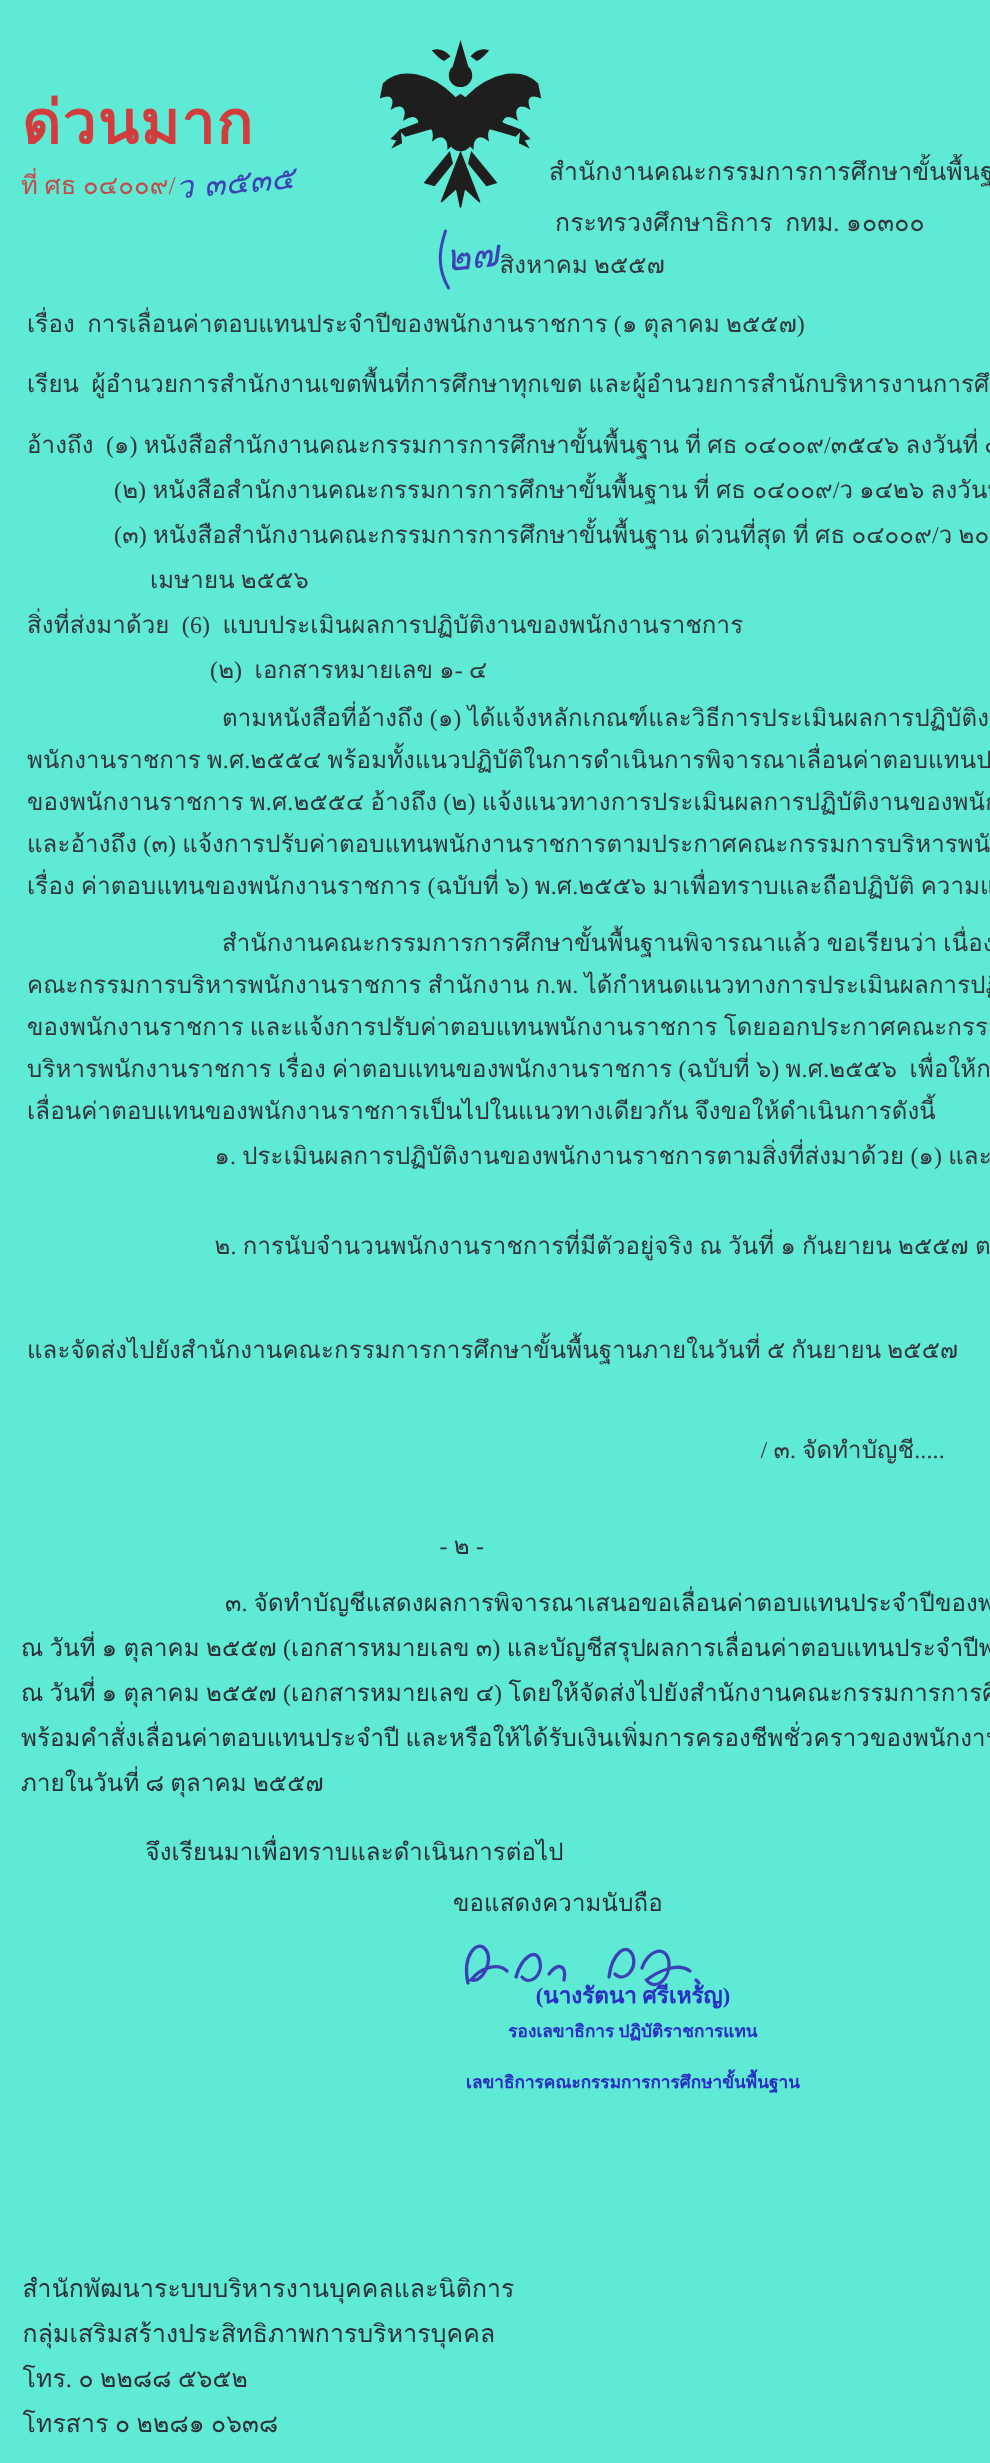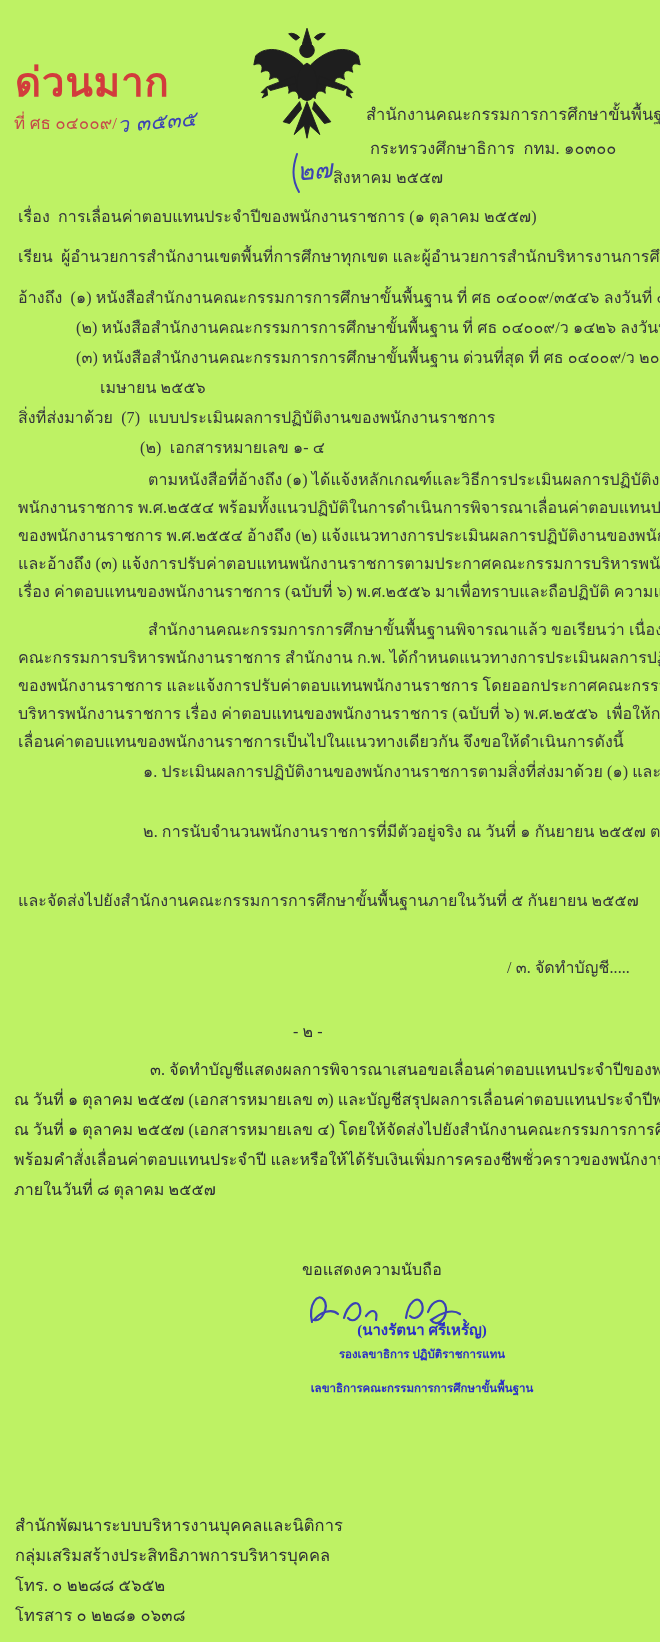--- a/index.html
+++ b/index.html
@@ -1,19 +1,19 @@
 <!DOCTYPE html>
 <html><head>
 <meta charset="utf-8">
 <style>
   html,body{margin:0;padding:0;background:#ffffff;}
   .page{
     position:relative;
     width:660px;height:1642px;
-    background:#bef264;
+    background:#5eead4;
     overflow:hidden;
     font-family:"Liberation Serif", serif;
     color:#35353c;
   }
   .ln{
     position:absolute;
     white-space:pre;
     font-size:16px;
     line-height:1.2;
     color:#35353c;
@@ -79,21 +79,21 @@
   </div>
   <div class="ln hand" style="left:297px;top:156px;font-size:25px;transform:rotate(-6deg);">๒๗</div>
   <div class="ln" style="left:333px;top:168px;">สิงหาคม ๒๕๕๗</div>
 
   <div class="ln" style="left:18px;top:207px;">เรื่อง  การเลื่อนค่าตอบแทนประจำปีของพนักงานราชการ (๑ ตุลาคม ๒๕๕๗)</div>
   <div class="ln" style="left:18px;top:247px;">เรียน  ผู้อำนวยการสำนักงานเขตพื้นที่การศึกษาทุกเขต และผู้อำนวยการสำนักบริหารงานการศึกษาพิเศษ</div>
   <div class="ln" style="left:18px;top:288px;">อ้างถึง  (๑) หนังสือสำนักงานคณะกรรมการการศึกษาขั้นพื้นฐาน ที่ ศธ ๐๔๐๐๙/๓๕๔๖ ลงวันที่ ๘ สิงหาคม ๒๕๕๔</div>
   <div class="ln" style="left:76px;top:318px;">(๒) หนังสือสำนักงานคณะกรรมการการศึกษาขั้นพื้นฐาน ที่ ศธ ๐๔๐๐๙/ว ๑๔๒๖ ลงวันที่ ๒๖ มีนาคม ๒๕๕๕</div>
   <div class="ln" style="left:76px;top:348px;">(๓) หนังสือสำนักงานคณะกรรมการการศึกษาขั้นพื้นฐาน ด่วนที่สุด ที่ ศธ ๐๔๐๐๙/ว ๒๐๙๒ ลงวันที่ ๒๕</div>
   <div class="ln" style="left:100px;top:378px;">เมษายน ๒๕๕๖</div>
-  <div class="ln" style="left:18px;top:408px;">สิ่งที่ส่งมาด้วย  (7)  แบบประเมินผลการปฏิบัติงานของพนักงานราชการ</div>
+  <div class="ln" style="left:18px;top:408px;">สิ่งที่ส่งมาด้วย  (6)  แบบประเมินผลการปฏิบัติงานของพนักงานราชการ</div>
   <div class="ln" style="left:140px;top:438px;">(๒)  เอกสารหมายเลข ๑- ๔</div>
 
   <div class="ln" style="left:148px;top:470px;">ตามหนังสือที่อ้างถึง (๑) ได้แจ้งหลักเกณฑ์และวิธีการประเมินผลการปฏิบัติงานของ</div>
   <div class="ln" style="left:18px;top:498px;">พนักงานราชการ พ.ศ.๒๕๕๔ พร้อมทั้งแนวปฏิบัติในการดำเนินการพิจารณาเลื่อนค่าตอบแทนประจำปี</div>
   <div class="ln" style="left:18px;top:526px;">ของพนักงานราชการ พ.ศ.๒๕๕๔ อ้างถึง (๒) แจ้งแนวทางการประเมินผลการปฏิบัติงานของพนักงานราชการ</div>
   <div class="ln" style="left:18px;top:554px;">และอ้างถึง (๓) แจ้งการปรับค่าตอบแทนพนักงานราชการตามประกาศคณะกรรมการบริหารพนักงานราชการ</div>
   <div class="ln" style="left:18px;top:582px;">เรื่อง ค่าตอบแทนของพนักงานราชการ (ฉบับที่ ๖) พ.ศ.๒๕๕๖ มาเพื่อทราบและถือปฏิบัติ ความแจ้งแล้ว นั้น</div>
 
   <div class="ln" style="left:148px;top:620px;">สำนักงานคณะกรรมการการศึกษาขั้นพื้นฐานพิจารณาแล้ว ขอเรียนว่า เนื่องจาก</div>
   <div class="ln" style="left:18px;top:648px;">คณะกรรมการบริหารพนักงานราชการ สำนักงาน ก.พ. ได้กำหนดแนวทางการประเมินผลการปฏิบัติงาน</div>
@@ -108,20 +108,21 @@
   <div class="ln" style="left:507px;top:958px;">/ ๓. จัดทำบัญชี.....</div>
 
   <div class="ln pg2" style="left:293px;top:1022px;">- ๒ -</div>
 
   <div class="ln pg2" style="left:150px;top:1060px;">๓. จัดทำบัญชีแสดงผลการพิจารณาเสนอขอเลื่อนค่าตอบแทนประจำปีของพนักงานราชการ</div>
   <div class="ln pg2" style="left:14px;top:1090px;">ณ วันที่ ๑ ตุลาคม ๒๕๕๗ (เอกสารหมายเลข ๓) และบัญชีสรุปผลการเลื่อนค่าตอบแทนประจำปีพนักงานราชการ</div>
   <div class="ln pg2" style="left:14px;top:1120px;">ณ วันที่ ๑ ตุลาคม ๒๕๕๗ (เอกสารหมายเลข ๔) โดยให้จัดส่งไปยังสำนักงานคณะกรรมการการศึกษาขั้นพื้นฐาน</div>
   <div class="ln pg2" style="left:14px;top:1150px;">พร้อมคำสั่งเลื่อนค่าตอบแทนประจำปี และหรือให้ได้รับเงินเพิ่มการครองชีพชั่วคราวของพนักงานราชการ</div>
   <div class="ln pg2" style="left:14px;top:1180px;">ภายในวันที่ ๘ ตุลาคม ๒๕๕๗</div>
 
+  <div class="ln pg2" style="left:97px;top:1226px;">จึงเรียนมาเพื่อทราบและดำเนินการต่อไป</div>
 
   <div class="ln pg2" style="left:302px;top:1260px;">ขอแสดงความนับถือ</div>
 
   <div style="position:absolute;left:298px;top:1284px;width:190px;height:52px;">
     <svg width="190" height="52" viewBox="0 0 190 52">
       <g fill="none" stroke="#3b41b5" stroke-width="2.2" stroke-linecap="round">
         <path d="M14,38 C10,20 20,8 26,16 C31,23 24,38 16,36 C22,28 34,24 40,30"></path>
         <path d="M46,34 C50,20 60,14 62,24 C64,33 55,40 50,34"></path>
         <path d="M68,32 C74,24 80,26 78,36"></path>
         <path d="M108,34 C110,18 120,10 124,20 C127,29 118,38 112,32"></path>

